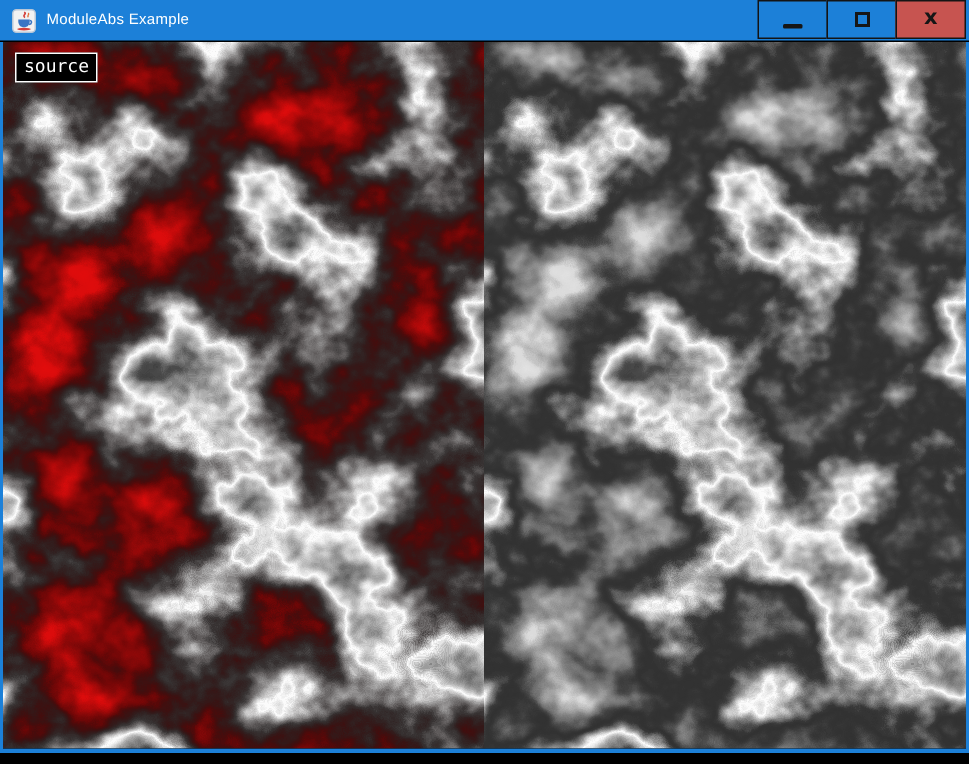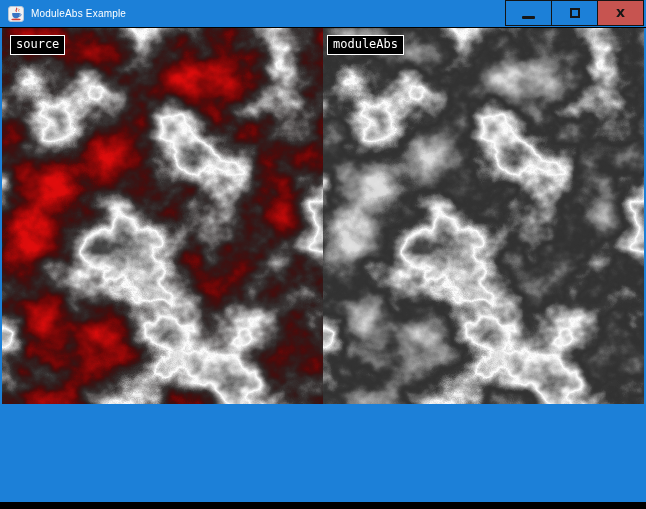--- a/index.html
+++ b/index.html
@@ -81,21 +81,21 @@
     color: #161616;
     line-height: 1;
     position: relative;
     top: -1px;
   }
   
   .content {
     position: absolute;
     left: 2px; top: 28px;
     width: 642px;
-    height: 376px;
+    height: 471px;
     background: #000;
     overflow: hidden;
   }
   .noise-svg { position: absolute; left: 0; top: 0; display: block; }
   .img-label {
     position: absolute;
     top: 7px;
     background: #000;
     border: 1px solid #fff;
     color: #fff;
@@ -207,18 +207,17 @@
         </defs>
 
         <rect x="0" y="0" width="642" height="471" fill="#000"></rect>
         <rect x="0" y="0" width="321" height="471" filter="url(#texRed)"></rect>
         <g transform="translate(321,0)">
           <rect x="0" y="0" width="321" height="471" filter="url(#texGray)"></rect>
         </g>
       </svg>
 
       <div class="img-label label-source">source</div>
-      <div class="img-label label-moduleabs">moduleAbs</div>
     </div>
   </div>
 
   <div class="bottom-strip"></div>
 </div>
 
 </body></html>

